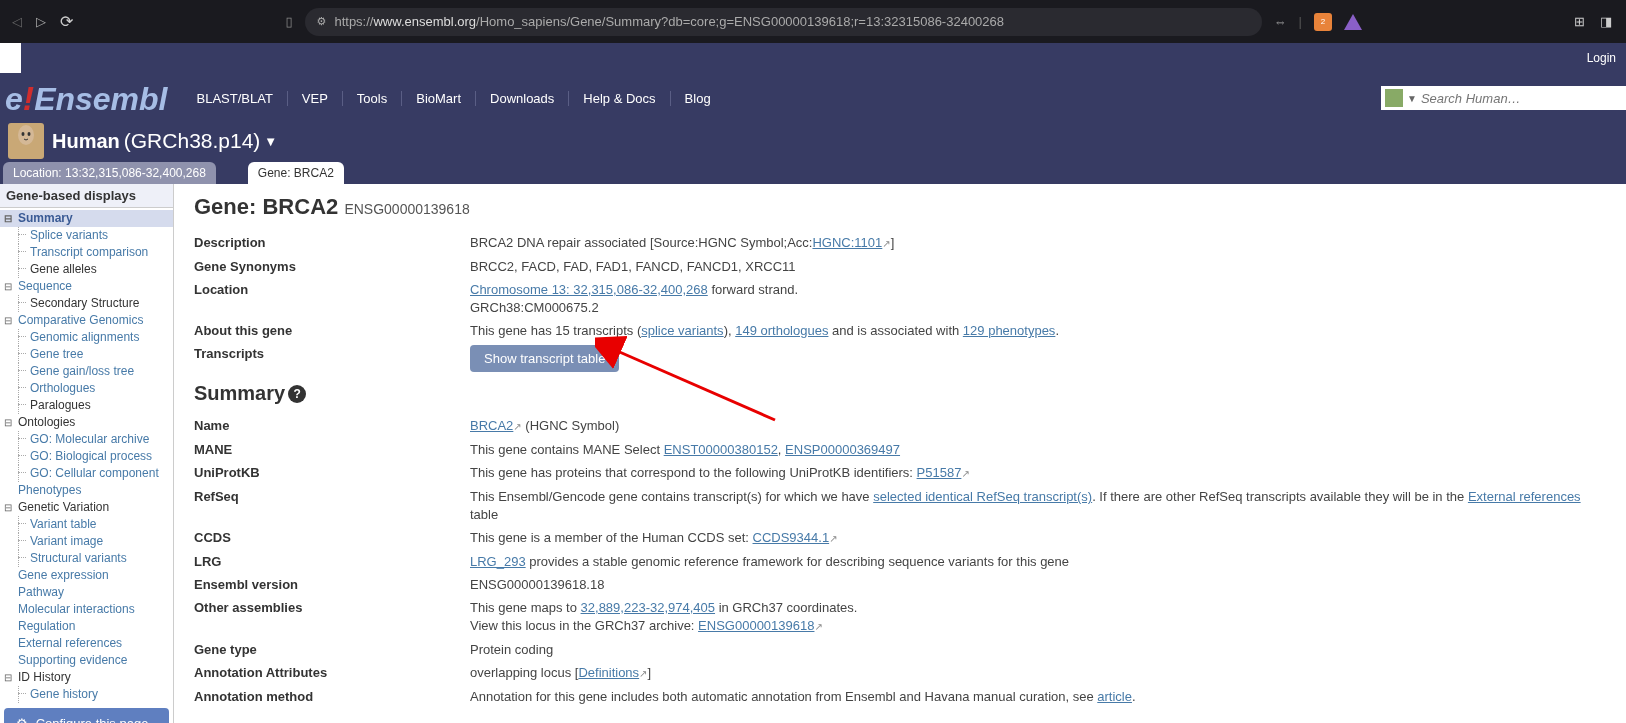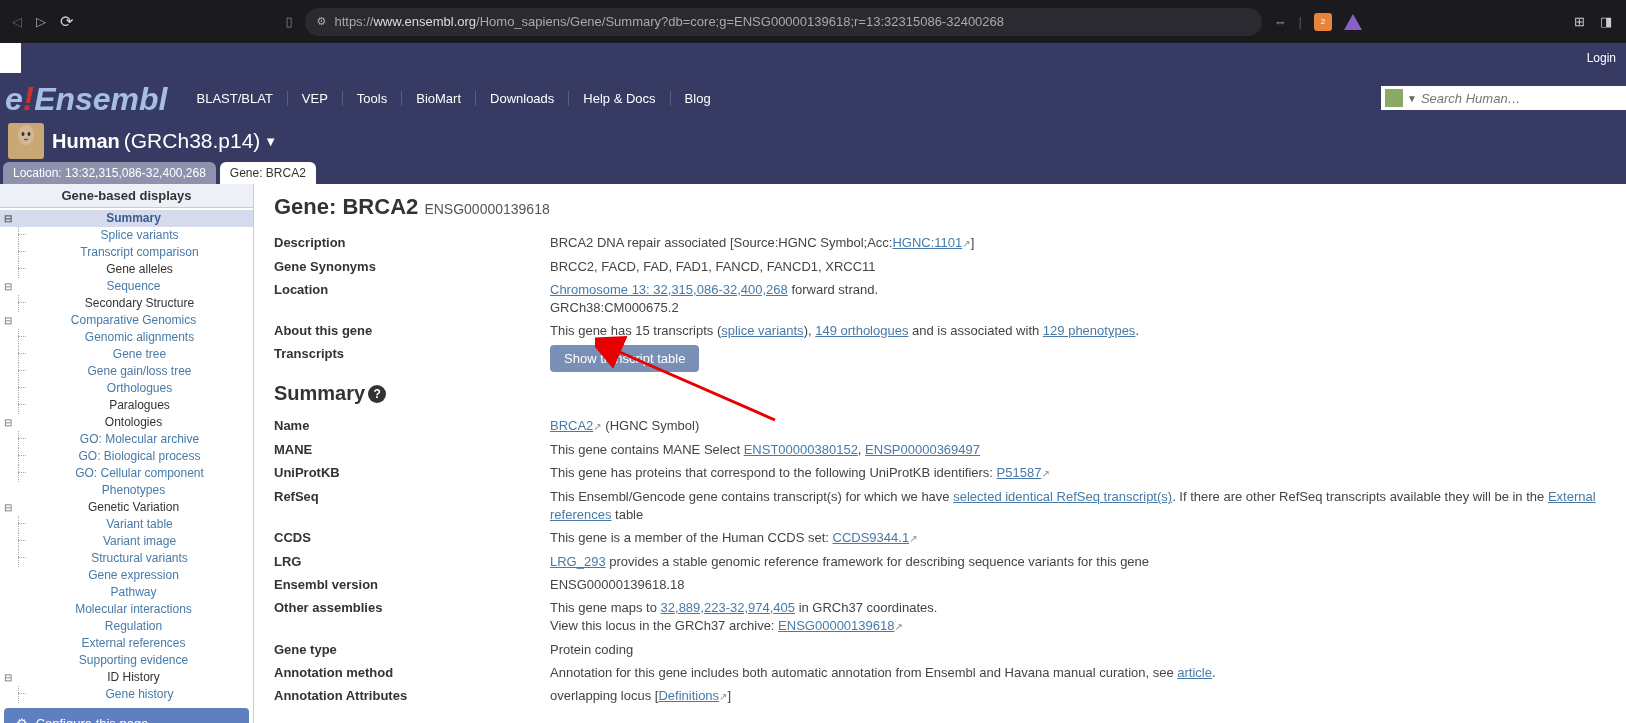--- a/index.html
+++ b/index.html
@@ -34,27 +34,27 @@
 .search-box input { border: none; outline: none; flex: 1; font-style: italic; color: #888; font-size: 13px; }
 
 
 .species-bar { background: #373b63; height: 36px; display: flex; align-items: center; padding: 0 8px; }
 .species-icon { width: 36px; height: 36px; background: #c9a876; border-radius: 3px; margin-right: 8px; display: flex; align-items: center; justify-content: center; }
 .species-name { color: #fff; font-size: 20px; font-weight: bold; }
 .species-assembly { color: #fff; font-size: 21px; margin-left: 4px; }
 .species-drop { color: #fff; margin-left: 4px; }
 
 
-.tabs { background: #373b63; height: 25px; display: flex; align-items: flex-end; padding: 0 3px; }
+.tabs { background: #373b63; height: 25px; display: flex; align-items: flex-end; padding: 0 3px; gap: 28px; }
 .tab { background: #8f92ad; color: #fff; padding: 4px 10px; border-radius: 6px 6px 0 0; font-size: 12px; margin-right: 4px; cursor: pointer; }
 .tab.active { background: #fff; color: #333; }
 
 
 .content { display: flex; height: calc(723px - 43px - 30px - 50px - 36px - 25px); }
-.sidebar { width: 254px; border-right: 1px solid #ccc; overflow-y: auto; font-size: 12px; text-align: center; }
+.sidebar { width: 174px; border-right: 1px solid #ccc; overflow-y: auto; font-size: 12px; }
 .sidebar-title { background: #eef0f8; padding: 4px 6px; font-weight: bold; color: #333; border-bottom: 1px solid #ccc; font-size: 13px; }
 .tree { padding: 2px 0; }
 .tree-item { padding: 1px 4px 1px 18px; color: #477aa8; cursor: pointer; position: relative; line-height: 15px; }
 .tree-item.sel { background: #d5dbed; font-weight: bold; color: #3a5a94; }
 .tree-item.plain { color: #333; cursor: default; }
 .tree-item.child { padding-left: 30px; }
 .tree-item.child::before { content: ''; position: absolute; left: 18px; top: 0; bottom: 0; border-left: 1px dotted #aaa; }
 .tree-item.child::after { content: ''; position: absolute; left: 18px; top: 7px; width: 8px; border-top: 1px dotted #aaa; }
 .tree-item.parent::before { content: '⊟'; position: absolute; left: 4px; top: 1px; font-size: 10px; color: #666; }
 .sidebar-btn { background: #5f7fc0; color: #fff; padding: 8px 12px; margin: 3px 4px; border-radius: 4px; display: flex; align-items: center; gap: 8px; cursor: pointer; font-size: 13px; }
@@ -263,26 +263,26 @@
       <div class="field-value">
         <span>This gene maps to </span><a>32,889,223-32,974,405</a><span> in GRCh37 coordinates.</span><br>
         <span>View this locus in the GRCh37 archive: </span><a class="ext">ENSG00000139618</a>
       </div>
     </div>
     <div class="field-row">
       <div class="field-label">Gene type</div>
       <div class="field-value">Protein coding</div>
     </div>
     <div class="field-row">
+      <div class="field-label">Annotation Attributes</div>
+      <div class="field-value"><span>overlapping locus [</span><a class="ext">Definitions</a><span>]</span></div>
+    </div>
+    <div class="field-row">
       <div class="field-label">Annotation method</div>
       <div class="field-value"><span>Annotation for this gene includes both automatic annotation from Ensembl and Havana manual curation, see </span><a>article</a><span>.</span></div>
-    </div>
-    <div class="field-row">
-      <div class="field-label">Annotation Attributes</div>
-      <div class="field-value"><span>overlapping locus [</span><a class="ext">Definitions</a><span>]</span></div>
     </div>
   </div>
 </div>
 
 <svg class="red-arrow" style="left:595px;top:335px" width="190" height="95">
   <defs>
       <marker id="ah" markerWidth="12" markerHeight="12" refX="2" refY="6" orient="auto">
         <path d="M0,0 L12,6 L0,12 Z" fill="#e80000"></path>
       </marker>
     </defs>

